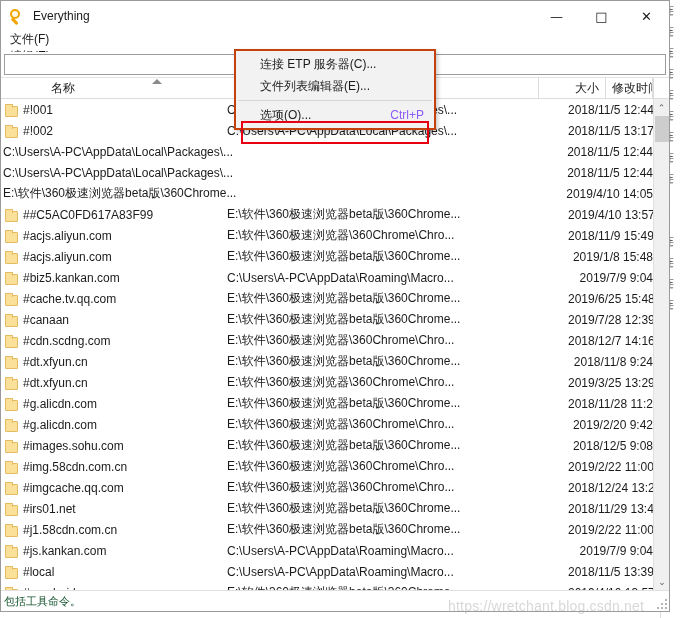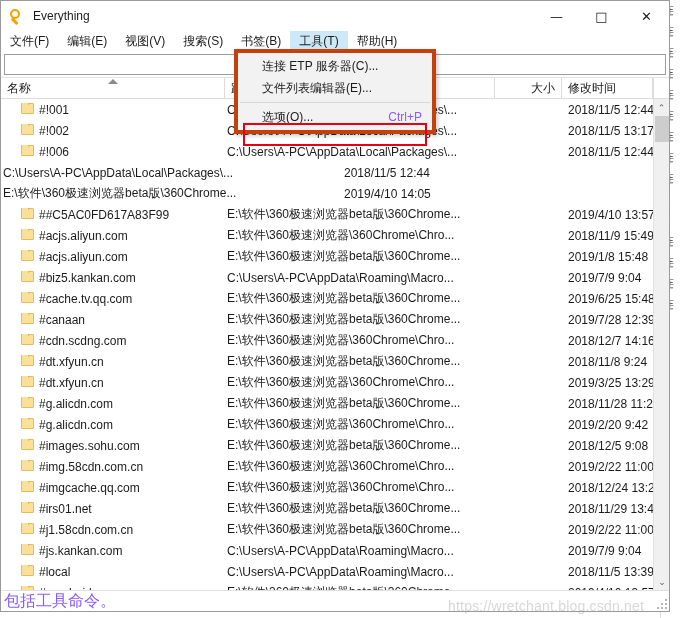--- a/index.html
+++ b/index.html
@@ -60,40 +60,41 @@
     border-radius: 1px;
   }
   .title-text { font-size: 12px; color: #1b1b1b; }
   .win-buttons { position: absolute; right: 0; top: 0; height: 30px; display: flex; }
   .win-btn {
     width: 45px; height: 30px; display: flex; align-items: center; justify-content: center;
     font-size: 13px; color: #1b1b1b; font-family: "DejaVu Sans", sans-serif;
   }
 
   
-  .menubar { height: 21px; min-height: 21px; display: flex; align-items: stretch; background: #ffffff; }
+  .menubar { height: 21px; min-height: 21px; display: flex; align-items: stretch; background: #ffffff; flex-direction: column; }
   .menu-item {
     padding: 0 9px; display: flex; align-items: center;
     font-size: 12px; color: #1b1b1b; white-space: nowrap;
   }
   .menu-item.active { background: #cde8f7; }
 
   
   .searchwrap { padding: 2px 3px 2px 3px; background: #fff; }
   .searchbox {
     height: 21px; width: 100%; border: 1px solid #9c9c9c; background: #fff;
     font-size: 12px; color: #111; padding: 0 4px; outline: none;
     font-family: "Liberation Sans", sans-serif;
   }
 
   
   .colheaders {
     height: 22px; min-height: 22px; display: flex;
     background: #ffffff; border-top: 1px solid #e3e3e3; border-bottom: 1px solid #dcdcdc;
     position: relative;
+    padding-left: 44px;
   }
   .colhdr {
     font-size: 12px; color: #1b1b1b; display: flex; align-items: center;
     border-right: 1px solid #dcdcdc; padding: 0 6px; position: relative;
     white-space: nowrap; overflow: hidden;
   }
   .colhdr.name  { width: 224px; }
   .colhdr.path  { width: 270px; }
   .colhdr.size  { width: 67px; justify-content: flex-end; font-family: Liberation Serif, serif; }
   .colhdr.date  { flex: 1; }
@@ -102,24 +103,24 @@
     width: 0; height: 0; border-left: 5px solid transparent;
     border-right: 5px solid transparent; border-bottom: 5px solid #8a8a8a;
   }
   .hdr-scrollpad { width: 16px; background: #ffffff; border-left: 1px solid #dcdcdc; }
 
   
   .listarea { flex: 1; display: flex; overflow: hidden; position: relative; background: #fff; }
   .listrows { flex: 1; overflow: hidden; }
   .row { height: 21px; display: flex; align-items: center; font-size: 12px; color: #1b1b1b; }
   .cell { overflow: hidden; white-space: nowrap; text-overflow: clip; }
-  .cell.name { width: 224px; display: flex; align-items: flex-start; padding-left: 20px; }
+  .cell.name { width: 224px; display: flex; align-items: flex-end; padding-left: 4px; }
   .cell.path { width: 270px; padding-left: 2px; }
   .cell.size { width: 67px; text-align: right; }
-  .cell.date { flex: 1; padding-left: 6px; }
+  .cell.date { flex: 1; padding-left: 6px; text-align: right; }
   .folder-ico {
     width: 13px; height: 11px; flex: none; margin-right: 5px; position: relative;
     background: #fbe09a; border: 1px solid #e3bc62; border-radius: 1px;
   }
   .folder-ico::before {
     content: ""; position: absolute; left: -1px; top: -3px; width: 6px; height: 3px;
     background: #fbe09a; border: 1px solid #e3bc62; border-bottom: none;
     border-radius: 1px 1px 0 0;
   }
 
@@ -135,29 +136,29 @@
   .vs-thumb {
     position: absolute; top: 17px; left: 1px; width: 14px; height: 26px;
     background: #cdcdcd;
   }
   .vs-bottom { position: absolute; bottom: 0; left: 0; }
 
   
   .statusbar {
     height: 21px; min-height: 21px; display: flex; align-items: center;
     background: #ffffff; border-top: 1px solid #e0e0e0;
-    font-size: 16px; color: #8b5cf6; padding-left: 3px; position: relative;
+    font-size: 11px; color: #14532d; padding-left: 3px; position: relative;
   }
   .grip { position: absolute; right: 2px; bottom: 2px; width: 10px; height: 10px; }
   .grip i { position: absolute; width: 2px; height: 2px; background: #b5b5b5; }
 
   
   .dropdown {
     position: absolute; left: 234px; top: 49px; width: 202px;
-    background: #f2f2f2; border: 4px solid #c2410c;
+    background: #f2f2f2; border: 2px solid #c2410c;
     box-shadow: 2px 2px 4px rgba(0,0,0,0.20);
     padding: 2px 0; z-index: 50;
   }
   .dd-item {
     height: 22px; display: flex; align-items: center;
     font-size: 12px; color: #1b1b1b; padding: 0 10px 0 24px;
     position: relative; white-space: nowrap;
   }
   .dd-item.disabled { color: #a0a0a0; }
   .dd-item .shortcut { margin-left: auto; font-size: 12px; color: #8b5cf6; padding-left: 18px; }
@@ -278,24 +279,20 @@
           <div class="row">
             <div class="cell name">
               <span class="folder-ico"></span>
               <span>#!002</span>
             </div>
             <div class="cell path">C:\Users\A-PC\AppData\Local\Packages\...</div>
             <div class="cell size"></div>
             <div class="cell date">2018/11/5 13:17</div>
           </div>
           <div class="row">
-            <div class="cell name">
-              <span class="folder-ico"></span>
-              <span>#!006</span>
-            </div>
             <div class="cell path">C:\Users\A-PC\AppData\Local\Packages\...</div>
             <div class="cell size"></div>
             <div class="cell date">2018/11/5 12:44</div>
           </div>
           <div class="row">
             <div class="cell path">C:\Users\A-PC\AppData\Local\Packages\...</div>
             <div class="cell size"></div>
             <div class="cell date">2018/11/5 12:44</div>
           </div>
           <div class="row">

